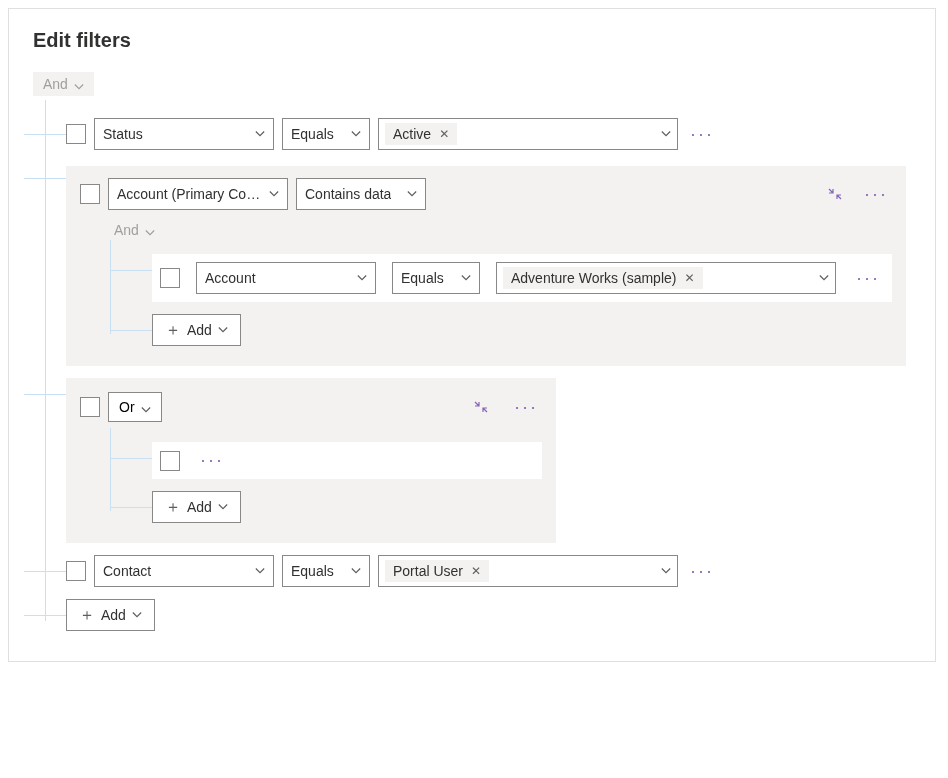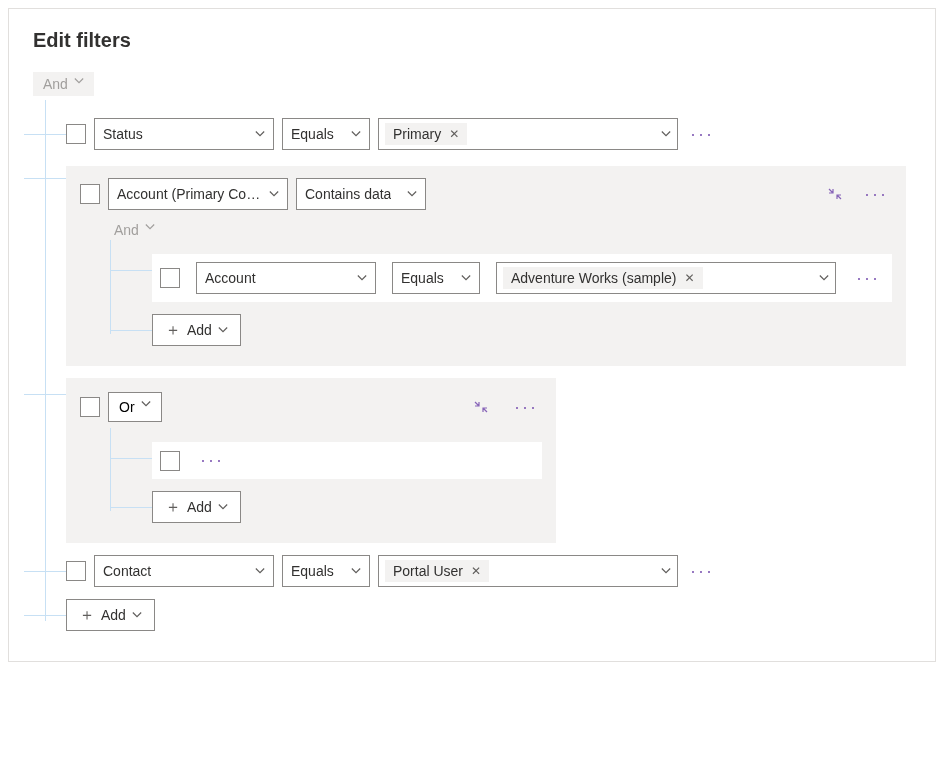--- a/index.html
+++ b/index.html
@@ -17,21 +17,21 @@
     padding: 20px 24px 24px 24px;
     position: relative;
   }
   .title {
     font-size: 20px;
     font-weight: 600;
     margin-bottom: 20px;
   }
   .group-chip {
     display: inline-flex;
-    align-items: flex-start;
+    align-items: flex-end;
     background: #f3f2f1;
     color: #a19f9d;
     padding: 4px 10px;
     font-size: 14px;
     cursor: pointer;
     gap: 6px;
   }
   .group-chip.inline {
     background: transparent;
     padding: 2px 4px;
@@ -269,21 +269,21 @@
           <div class="select med">
             <span class="label">Equals</span>
             <span class="chev">
                 <svg viewBox="0 0 12 12">
                   <path d="M1 3 L6 8 L11 3" fill="none" stroke="#605e5c" stroke-width="1.4"></path>
                 </svg>
               </span>
           </div>
           <div class="valbox w300">
             <span class="tag">
-              <span>Primary</span>
+              <span>Active</span>
               <span class="x">✕</span>
             </span>
             <span class="spacer"></span>
             <span class="chev">
                 <svg viewBox="0 0 12 12">
                   <path d="M1 3 L6 8 L11 3" fill="none" stroke="#605e5c" stroke-width="1.4"></path>
                 </svg>
               </span>
           </div>
           <span class="more">···</span>

